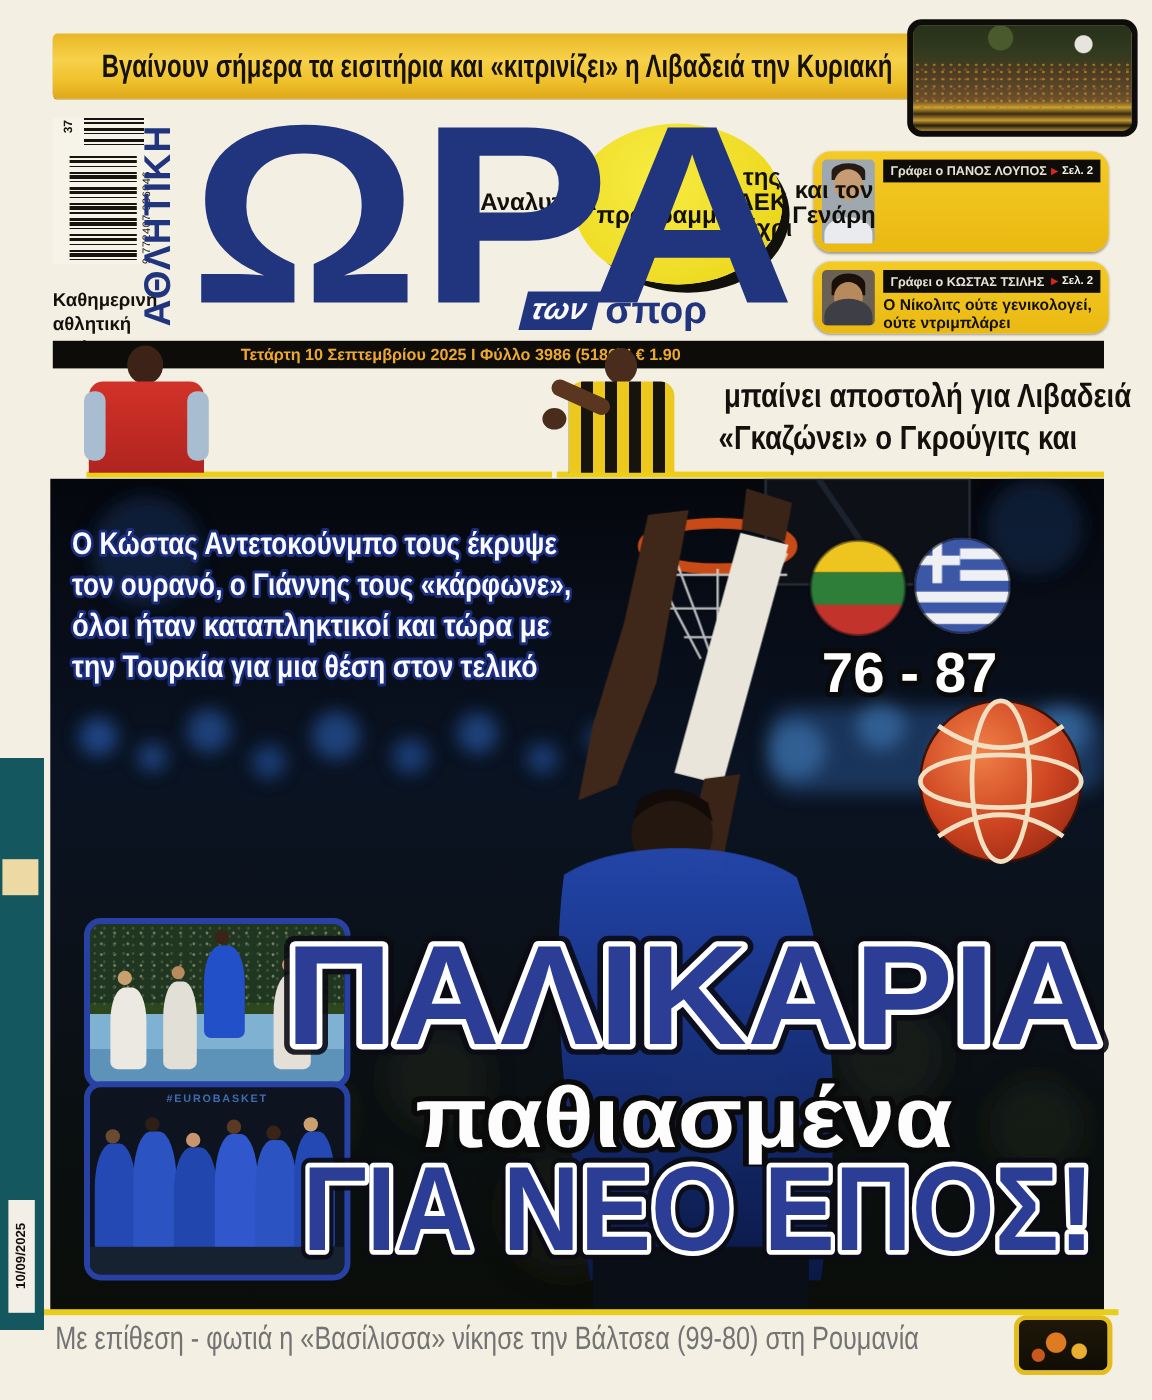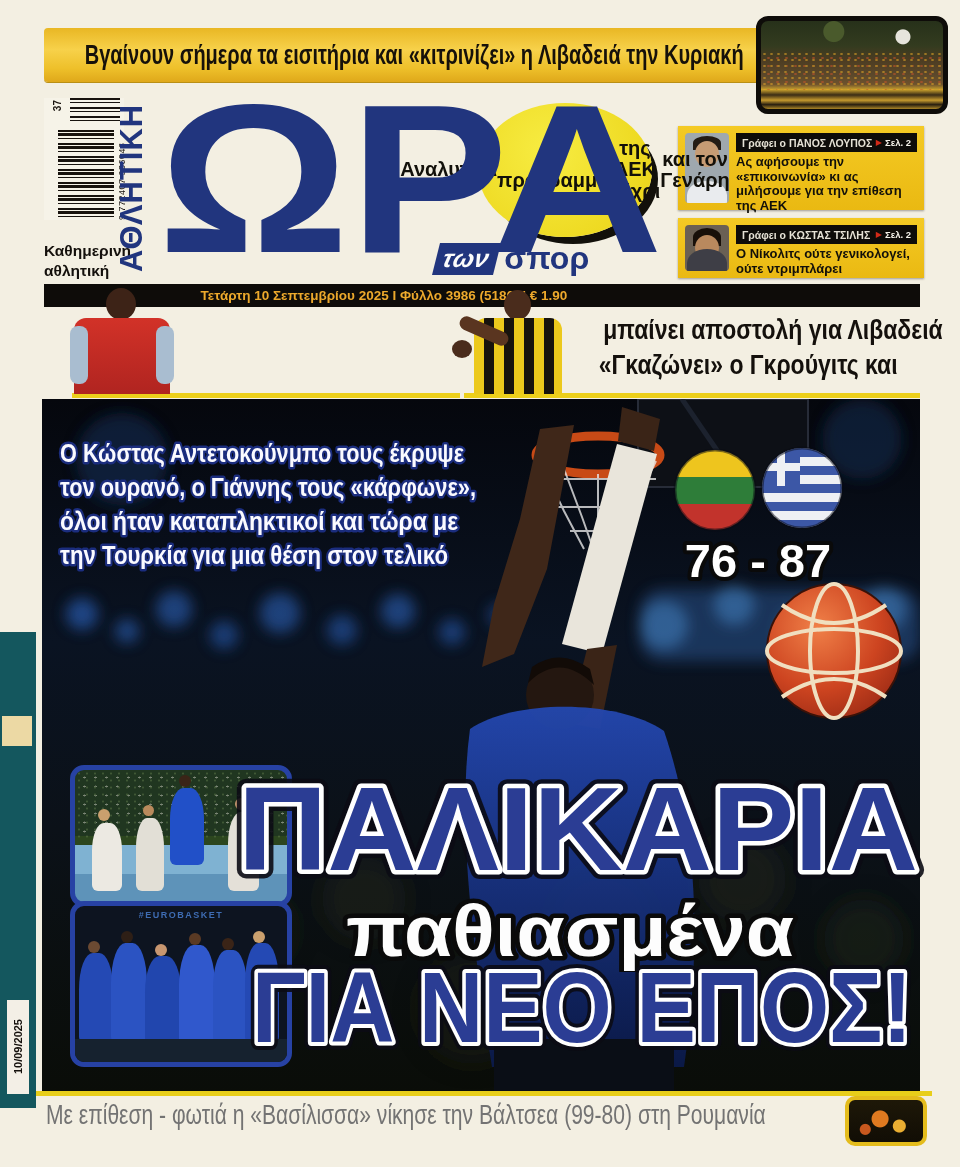--- a/index.html
+++ b/index.html
@@ -45,21 +45,21 @@
     align-items:center;justify-content:center;text-align:center;
     font-weight:bold;font-size:20px;line-height:1.07;color:#12100a;}
 
   .masthead-title{left:146px;top:82px;z-index:4;}
   .title-suffix{left:436px;top:240px;z-index:5;display:flex;align-items:center;}
   .twn{background:#21357e;color:#fbfbfb;font-weight:bold;font-style:italic;font-size:25px;
        padding:1px 9px 2px 7px;transform:skewX(-14deg);}
   .spor{color:#21357e;font-weight:bold;font-size:32px;margin-left:7px;}
 
   
-  .col-card{left:678px;width:246px;border-radius:0;z-index:2;
+  .col-card{left:678px;width:246px;border-radius:15px;z-index:2;
     background:linear-gradient(180deg,#f4ca24,#eab912);box-shadow:0 1px 2px rgba(0,0,0,.35);}
   .col-photo{position:absolute;left:7px;top:7px;width:44px;bottom:7px;border-radius:4px;overflow:hidden;}
   .ph-face{position:absolute;left:10px;top:8px;width:24px;height:26px;border-radius:50%;}
   .ph-hair{position:absolute;left:8px;top:3px;width:28px;height:14px;border-radius:50% 50% 0 0;}
   .ph-body{position:absolute;left:2px;bottom:-6px;width:40px;height:28px;border-radius:50% 50% 0 0;}
   .col-head{margin-left:58px;margin-top:7px;margin-right:7px;height:19px;background:#0e0c09;
     display:flex;align-items:center;padding:0 6px;}
   .col-byline{color:#e6e2d6;font-weight:bold;font-size:10.5px;flex:1;}
   .col-arrow{color:#d32a18;font-size:8px;margin-right:3px;}
   .col-ref{color:#f6f3ea;font-weight:bold;font-size:9.5px;}
@@ -163,21 +163,20 @@
     <span class="col-photo" style="background:#9fa8ae;">
       <span class="ph-hair" style="background:#241c14;"></span>
       <span class="ph-face" style="background:#c79c74;"></span>
       <span class="ph-body" style="background:#e9ebee;"></span>
     </span>
     <div class="col-head">
       <span class="col-byline">Γράφει ο ΠΑΝΟΣ ΛΟΥΠΟΣ</span>
       <span class="col-arrow">▶</span>
       <span class="col-ref">Σελ. 2</span>
     </div>
-    <div class="col-text">Ας αφήσουμε την «επικοινωνία» κι ας μιλήσουμε για την επίθεση της ΑΕΚ</div>
   </div>
 
   <div class="abs col-card" style="top:218px;height:60px;">
     <span class="col-photo" style="background:#6a6054;">
       <span class="ph-hair" style="background:#181009;height:18px;"></span>
       <span class="ph-face" style="background:#b9895e;top:10px;"></span>
       <span class="ph-body" style="background:#3e3e46;"></span>
     </span>
     <div class="col-head">
       <span class="col-byline">Γράφει ο ΚΩΣΤΑΣ ΤΣΙΛΗΣ</span>

